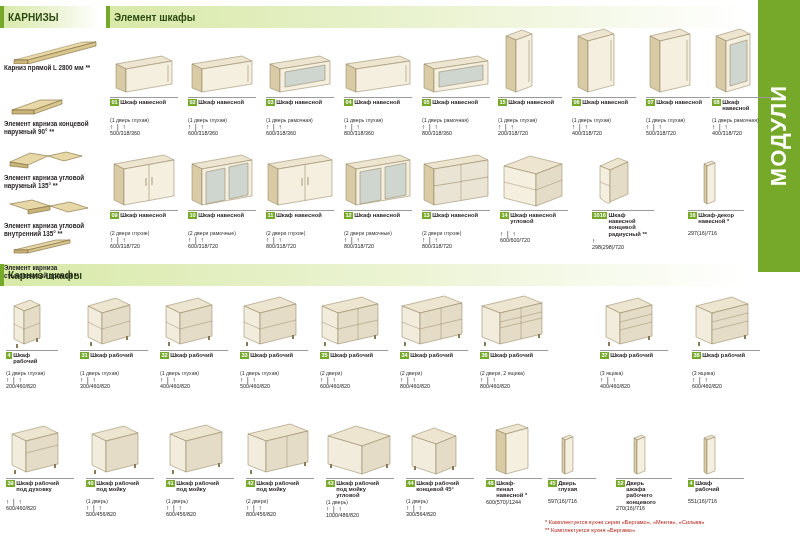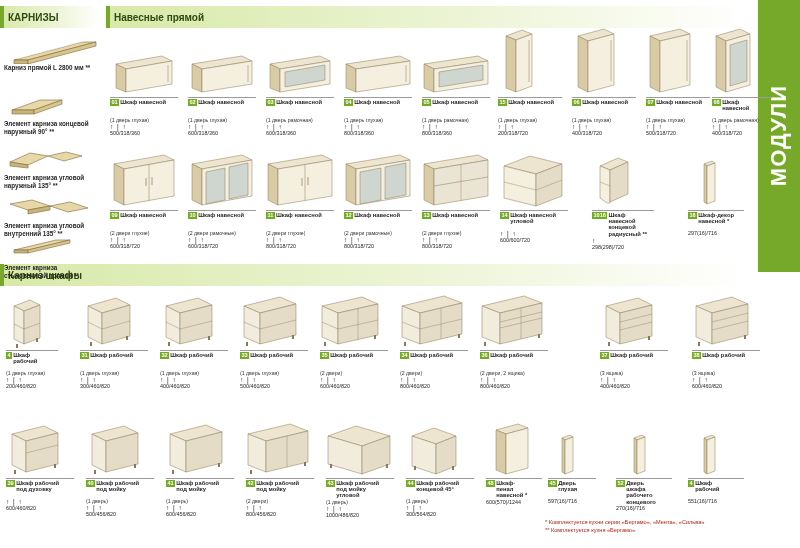--- a/index.html
+++ b/index.html
@@ -132,21 +132,21 @@
   <span>МОДУЛИ</span>
 </div>
 
 <div class="sec-head" style="left:0; top:6px; width:100px;">
   <span class="bar"></span>
   <span>КАРНИЗЫ</span>
 </div>
 
 <div class="sec-head" style="left:106px; top:6px; width:640px;">
   <span class="bar"></span>
-  <span>Навесные прямой</span>
+  <span>Элемент шкафы</span>
 </div>
 
 <div class="sec-head" style="left:0; top:264px; width:748px;">
   <span class="bar"></span>
   <span>Карниз шкафы</span>
 </div>
 
 <div id="left-col">
 
   <div class="cornice-item" style="top:38px;">

